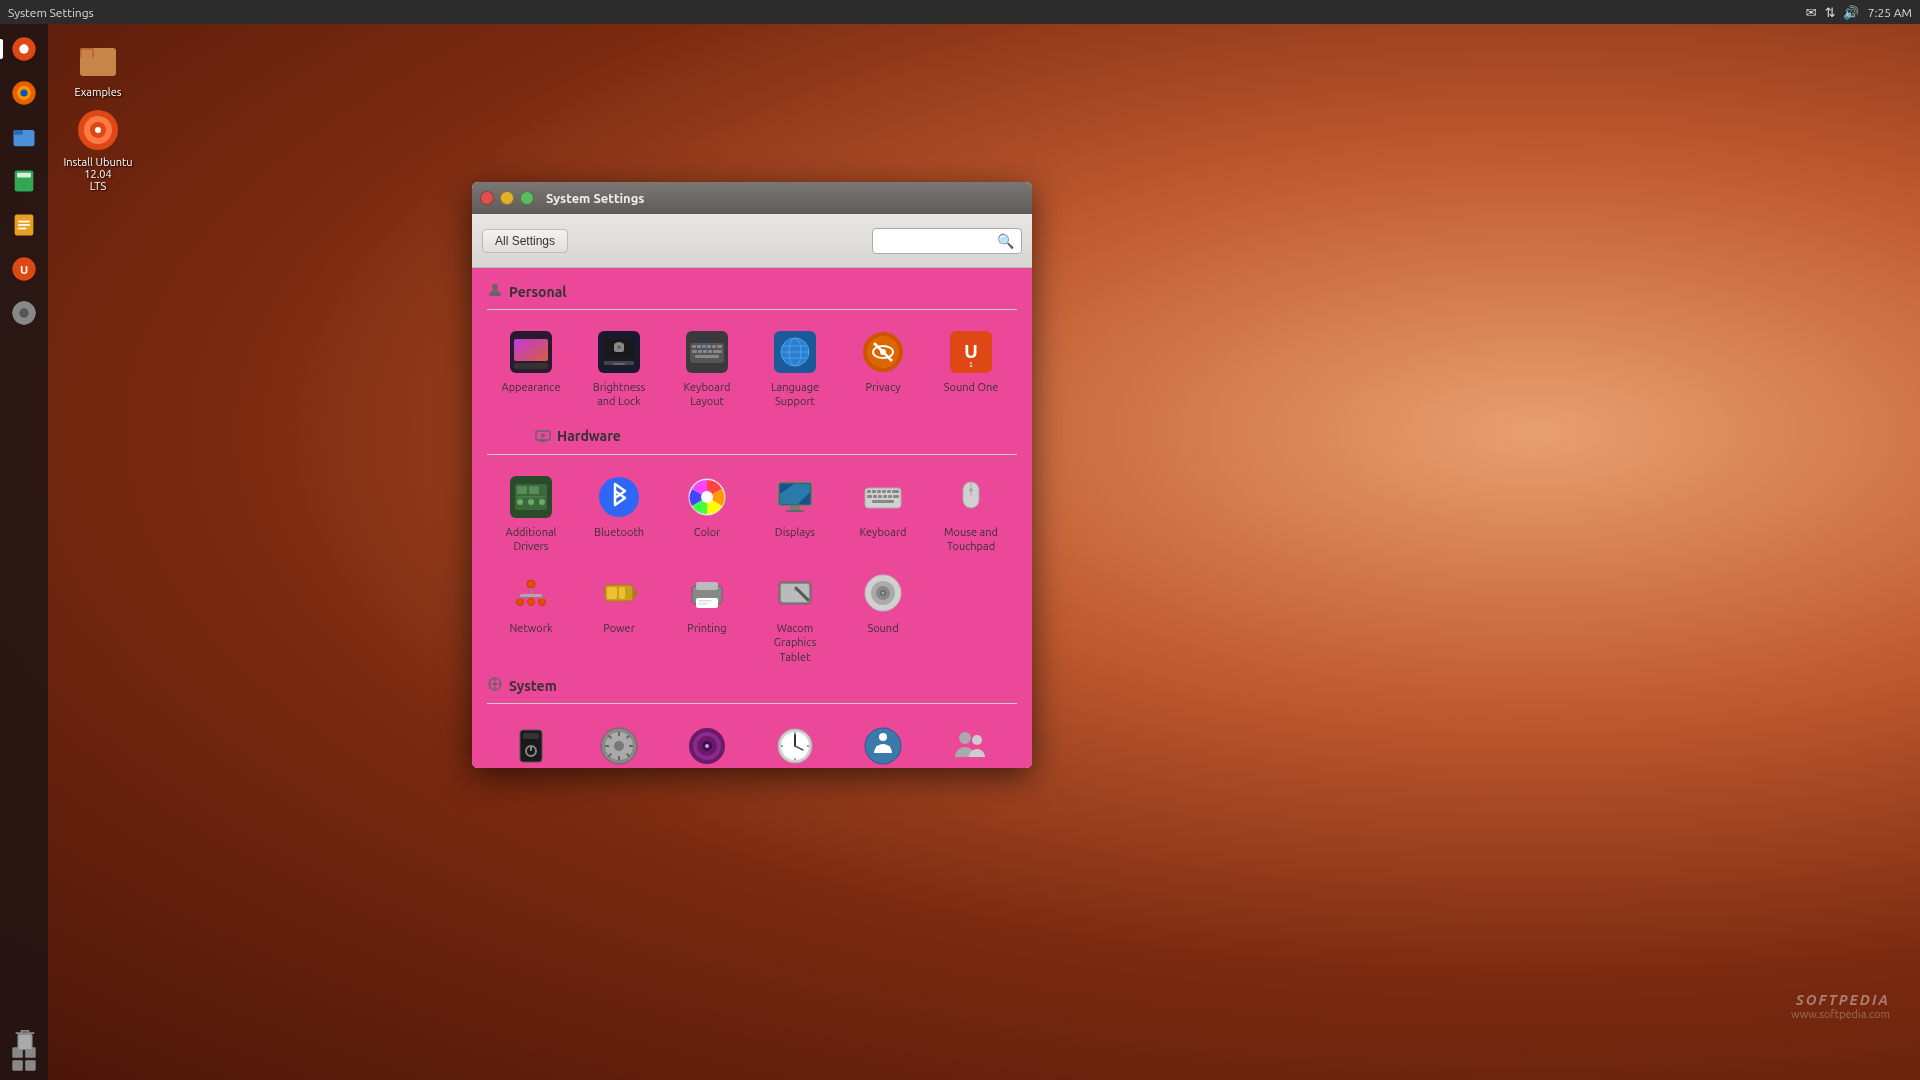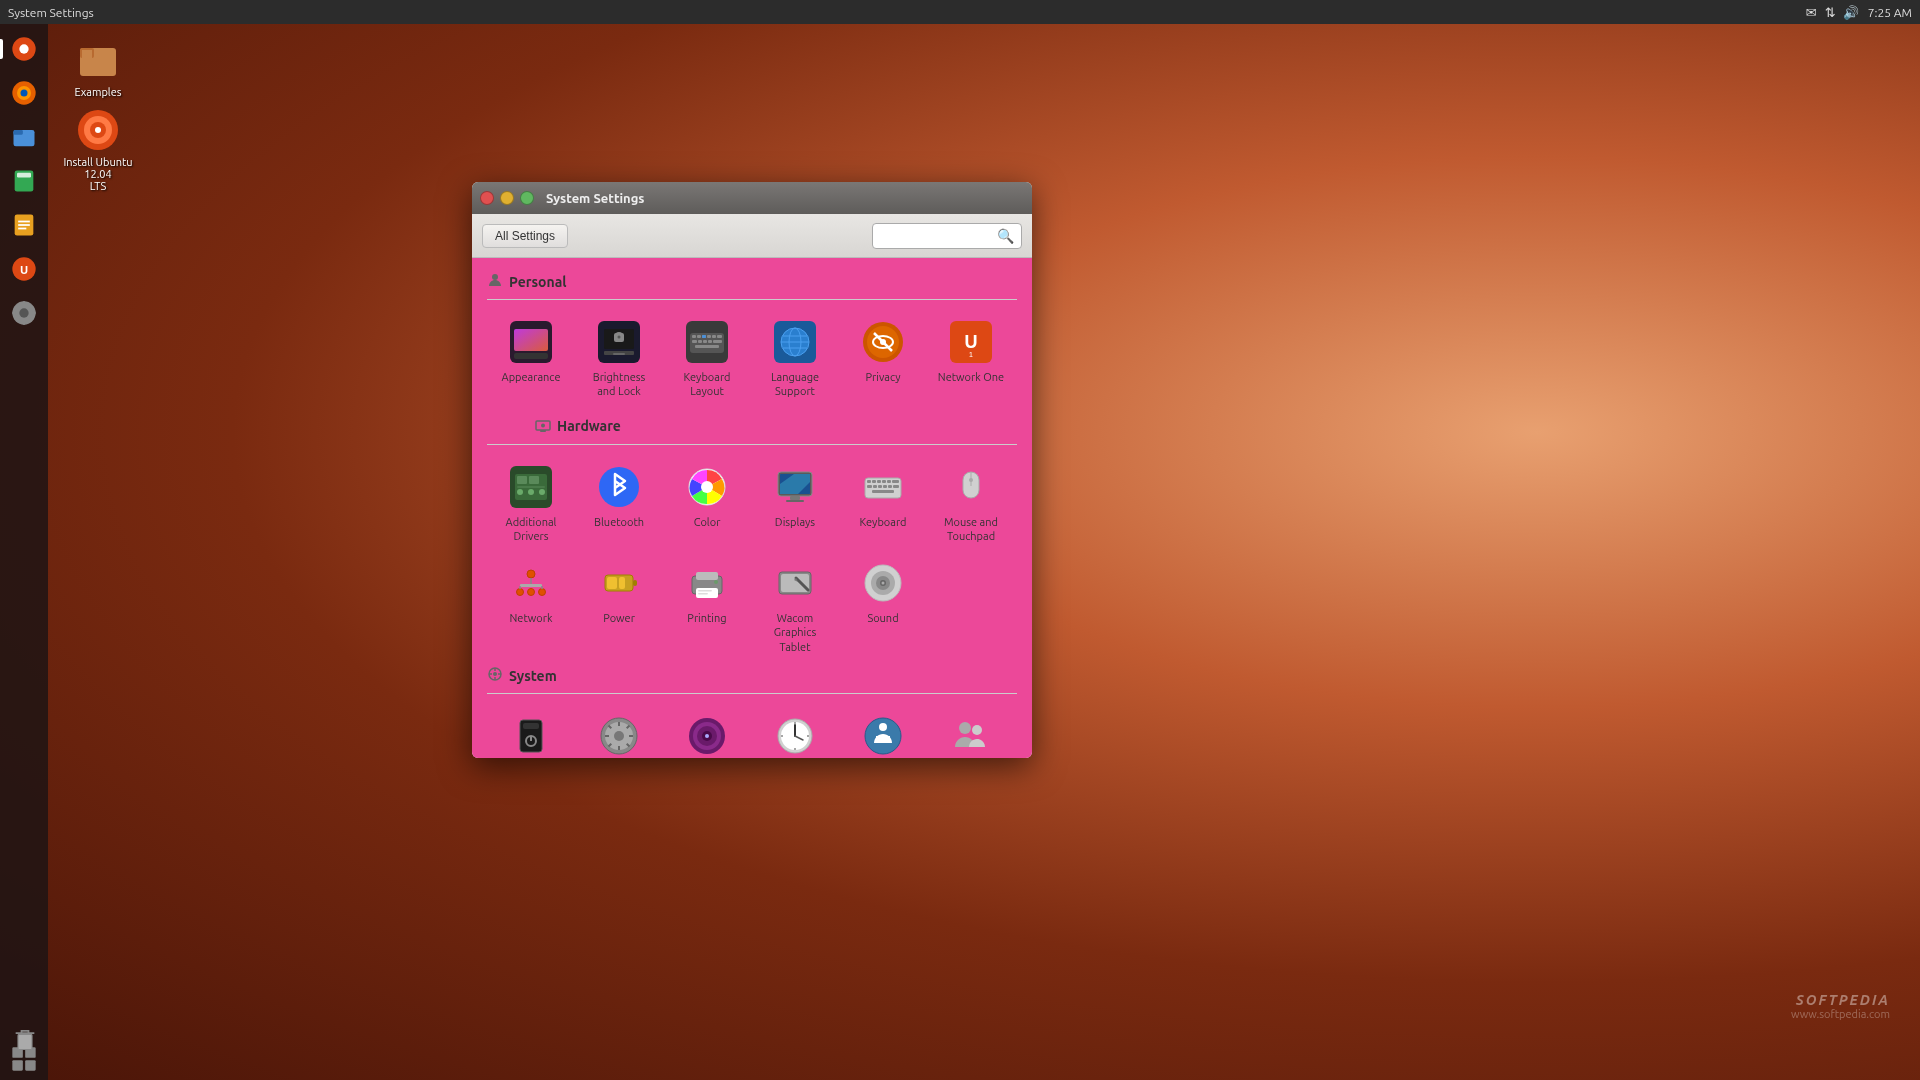--- a/index.html
+++ b/index.html
@@ -149,21 +149,21 @@
     #btn-maximize { background: #60b860; }
     #window-title-text {
       color: #eee;
       font-size: 13px;
       margin-left: 6px;
       font-weight: bold;
     }
 
     
     #window-toolbar {
-      height: 44px;
+      height: 54px;
       background: linear-gradient(to bottom, #e8e6e3, #d8d6d3);
       display: flex;
       align-items: center;
       padding: 0 10px;
       gap: 10px;
       border-bottom: 1px solid #bbb;
     }
     #all-settings-btn {
       background: linear-gradient(to bottom, #f5f3f0, #e0dedd);
       border: 1px solid #bbb;
@@ -494,21 +494,21 @@
       </div>
 
       <div class="settings-item">
         <div class="item-icon">
           <svg width="42" height="42" viewBox="0 0 42 42">
             <rect width="42" height="42" rx="6" fill="#dd4814"></rect>
             <text x="21" y="27" text-anchor="middle" fill="white" font-size="18" font-weight="bold" font-family="sans-serif">U</text>
             <text x="21" y="36" text-anchor="middle" fill="white" font-size="7" font-family="sans-serif">1</text>
           </svg>
         </div>
-        <div class="item-label">Network One</div>
+        <div class="item-label">Sound One</div>
       </div>
     </div>
 
     <div class="section-header" style="margin-top:10px;margin-left:48px;">
       <span class="section-icon">
         <svg width="16" height="16" viewBox="0 0 16 16">
             <rect x="1" y="4" width="14" height="9" rx="1" fill="none" stroke="#666" stroke-width="1.5"></rect>
             <circle cx="8" cy="8.5" r="2" fill="#666"></circle>
             <rect x="5" y="13" width="6" height="2" rx="1" fill="#666"></rect>
           </svg>

